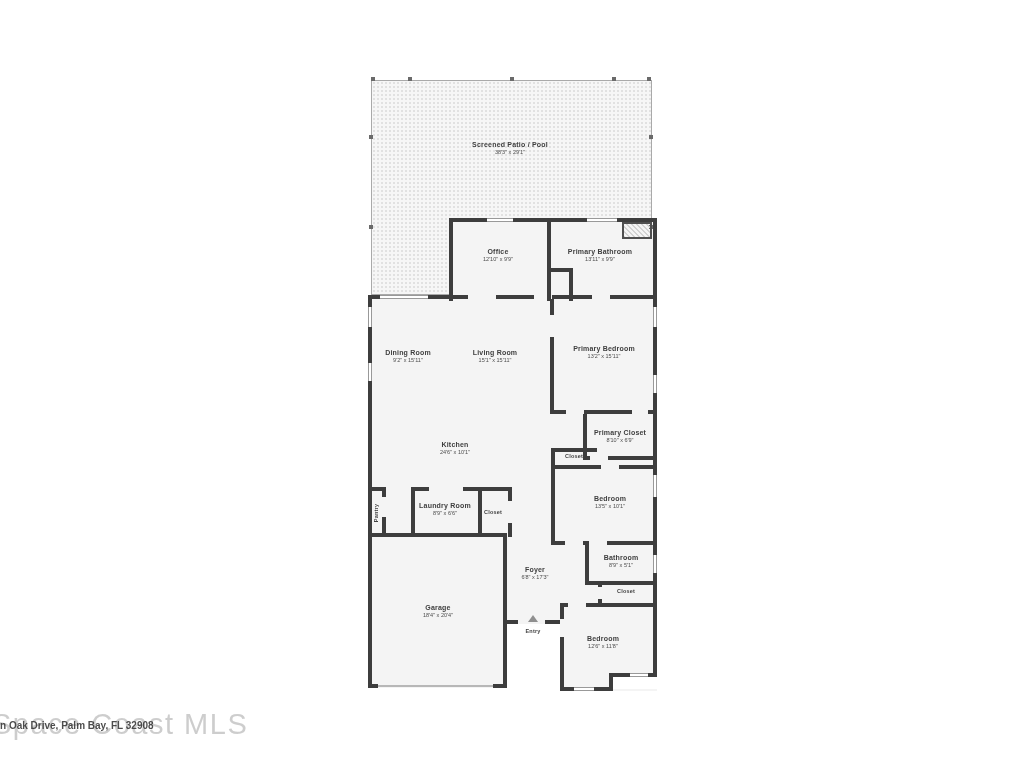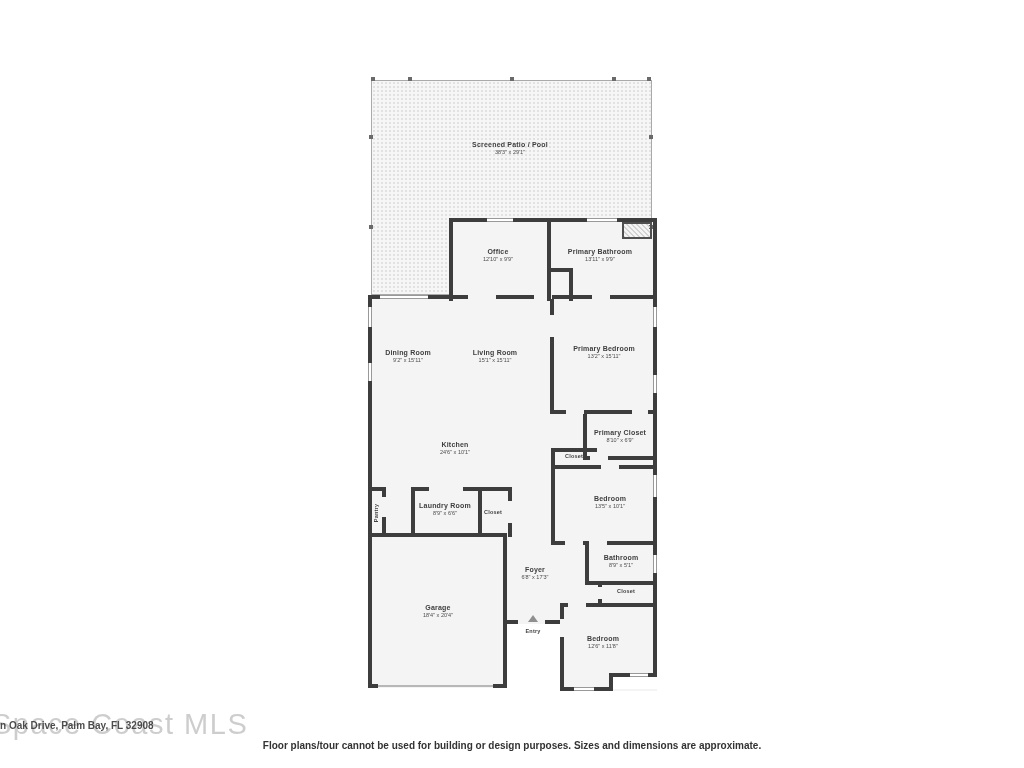--- a/index.html
+++ b/index.html
@@ -213,14 +213,13 @@
       <div class="tick" style="left: 1px; top: 150px; width: 4px; height: 4px;"></div>
       <div class="tick" style="left: 281px; top: 60px; width: 4px; height: 4px;"></div>
       <div class="tick" style="left: 281px; top: 150px; width: 4px; height: 4px;"></div>
       <div class="tick" style="left: 3px; top: 2px; width: 4px; height: 4px;"></div>
       <div class="tick" style="left: 279px; top: 2px; width: 4px; height: 4px;"></div>
       <div class="gline" style="left: 10px; top: 610px; width: 115px; height: 2px;"></div>
     </div>
 
   <div class="wm-brand">Space Coast MLS</div>
   <div class="wm-addr">n Oak Drive, Palm Bay, FL 32908</div>
-  <div class="disc">Floor plans/tour cannot be used for building or design purposes. Sizes and dimensions are approximate.</div>
 </div>
 
 </body></html>

